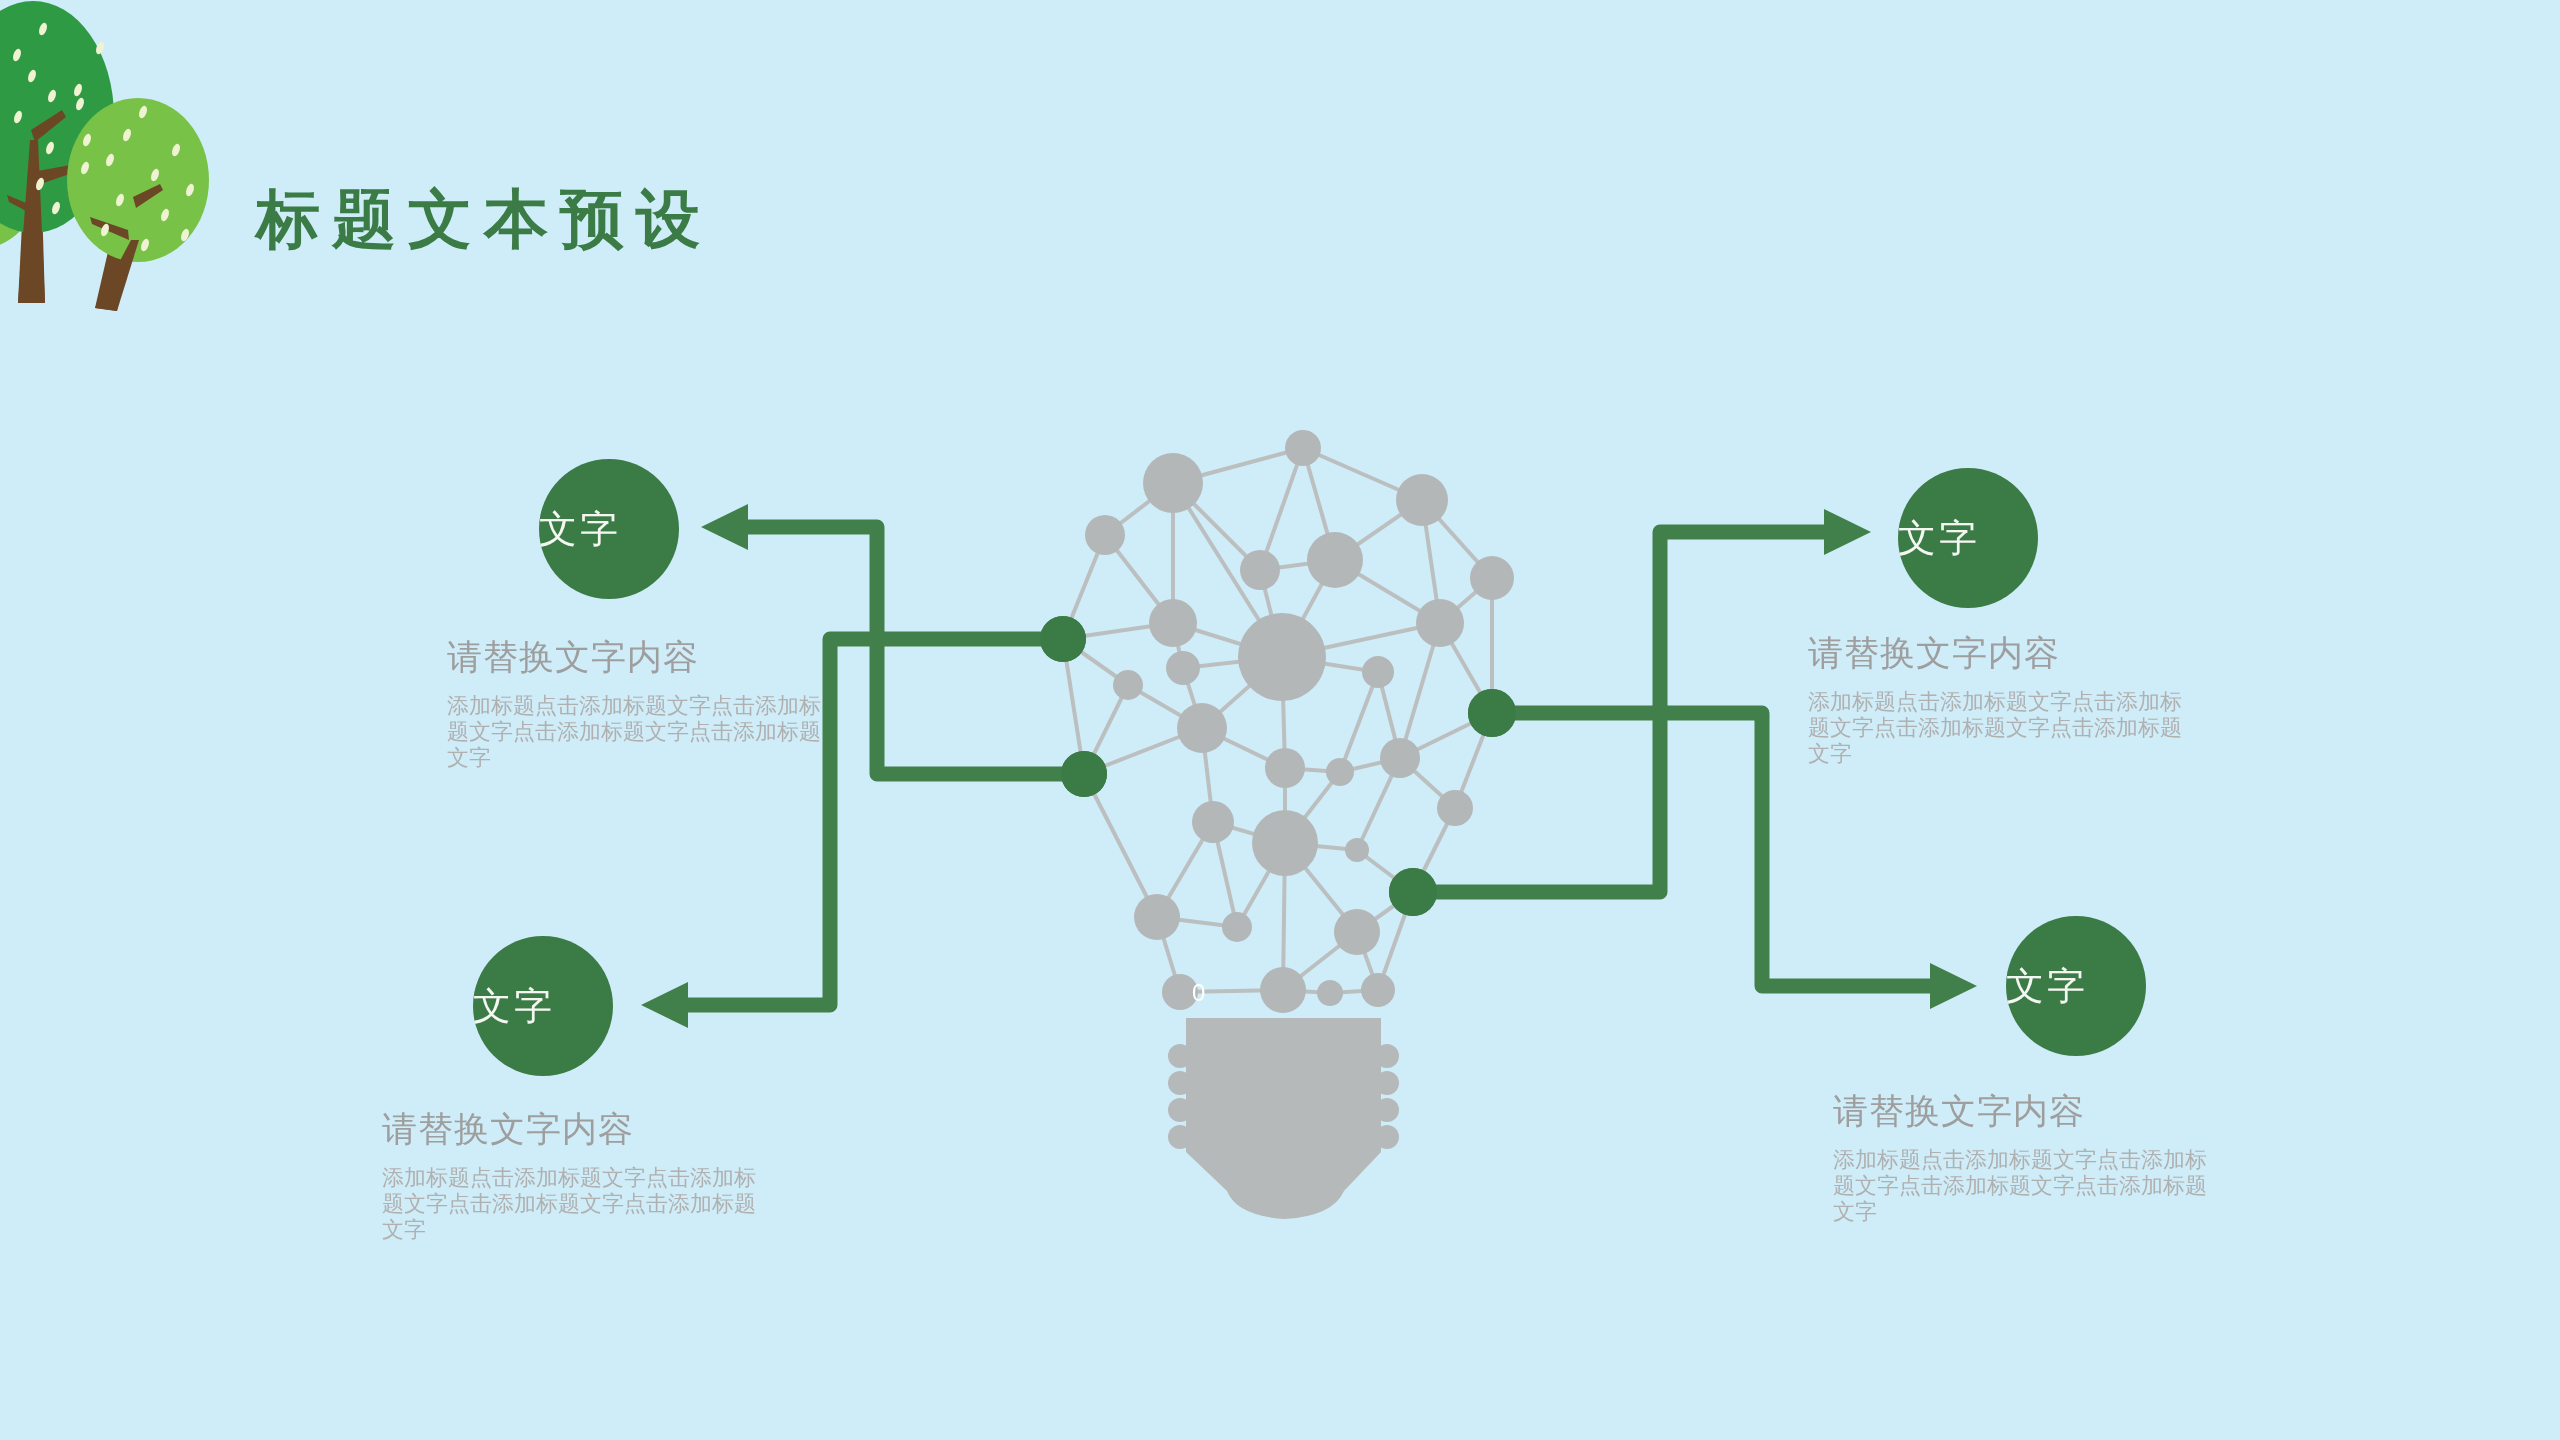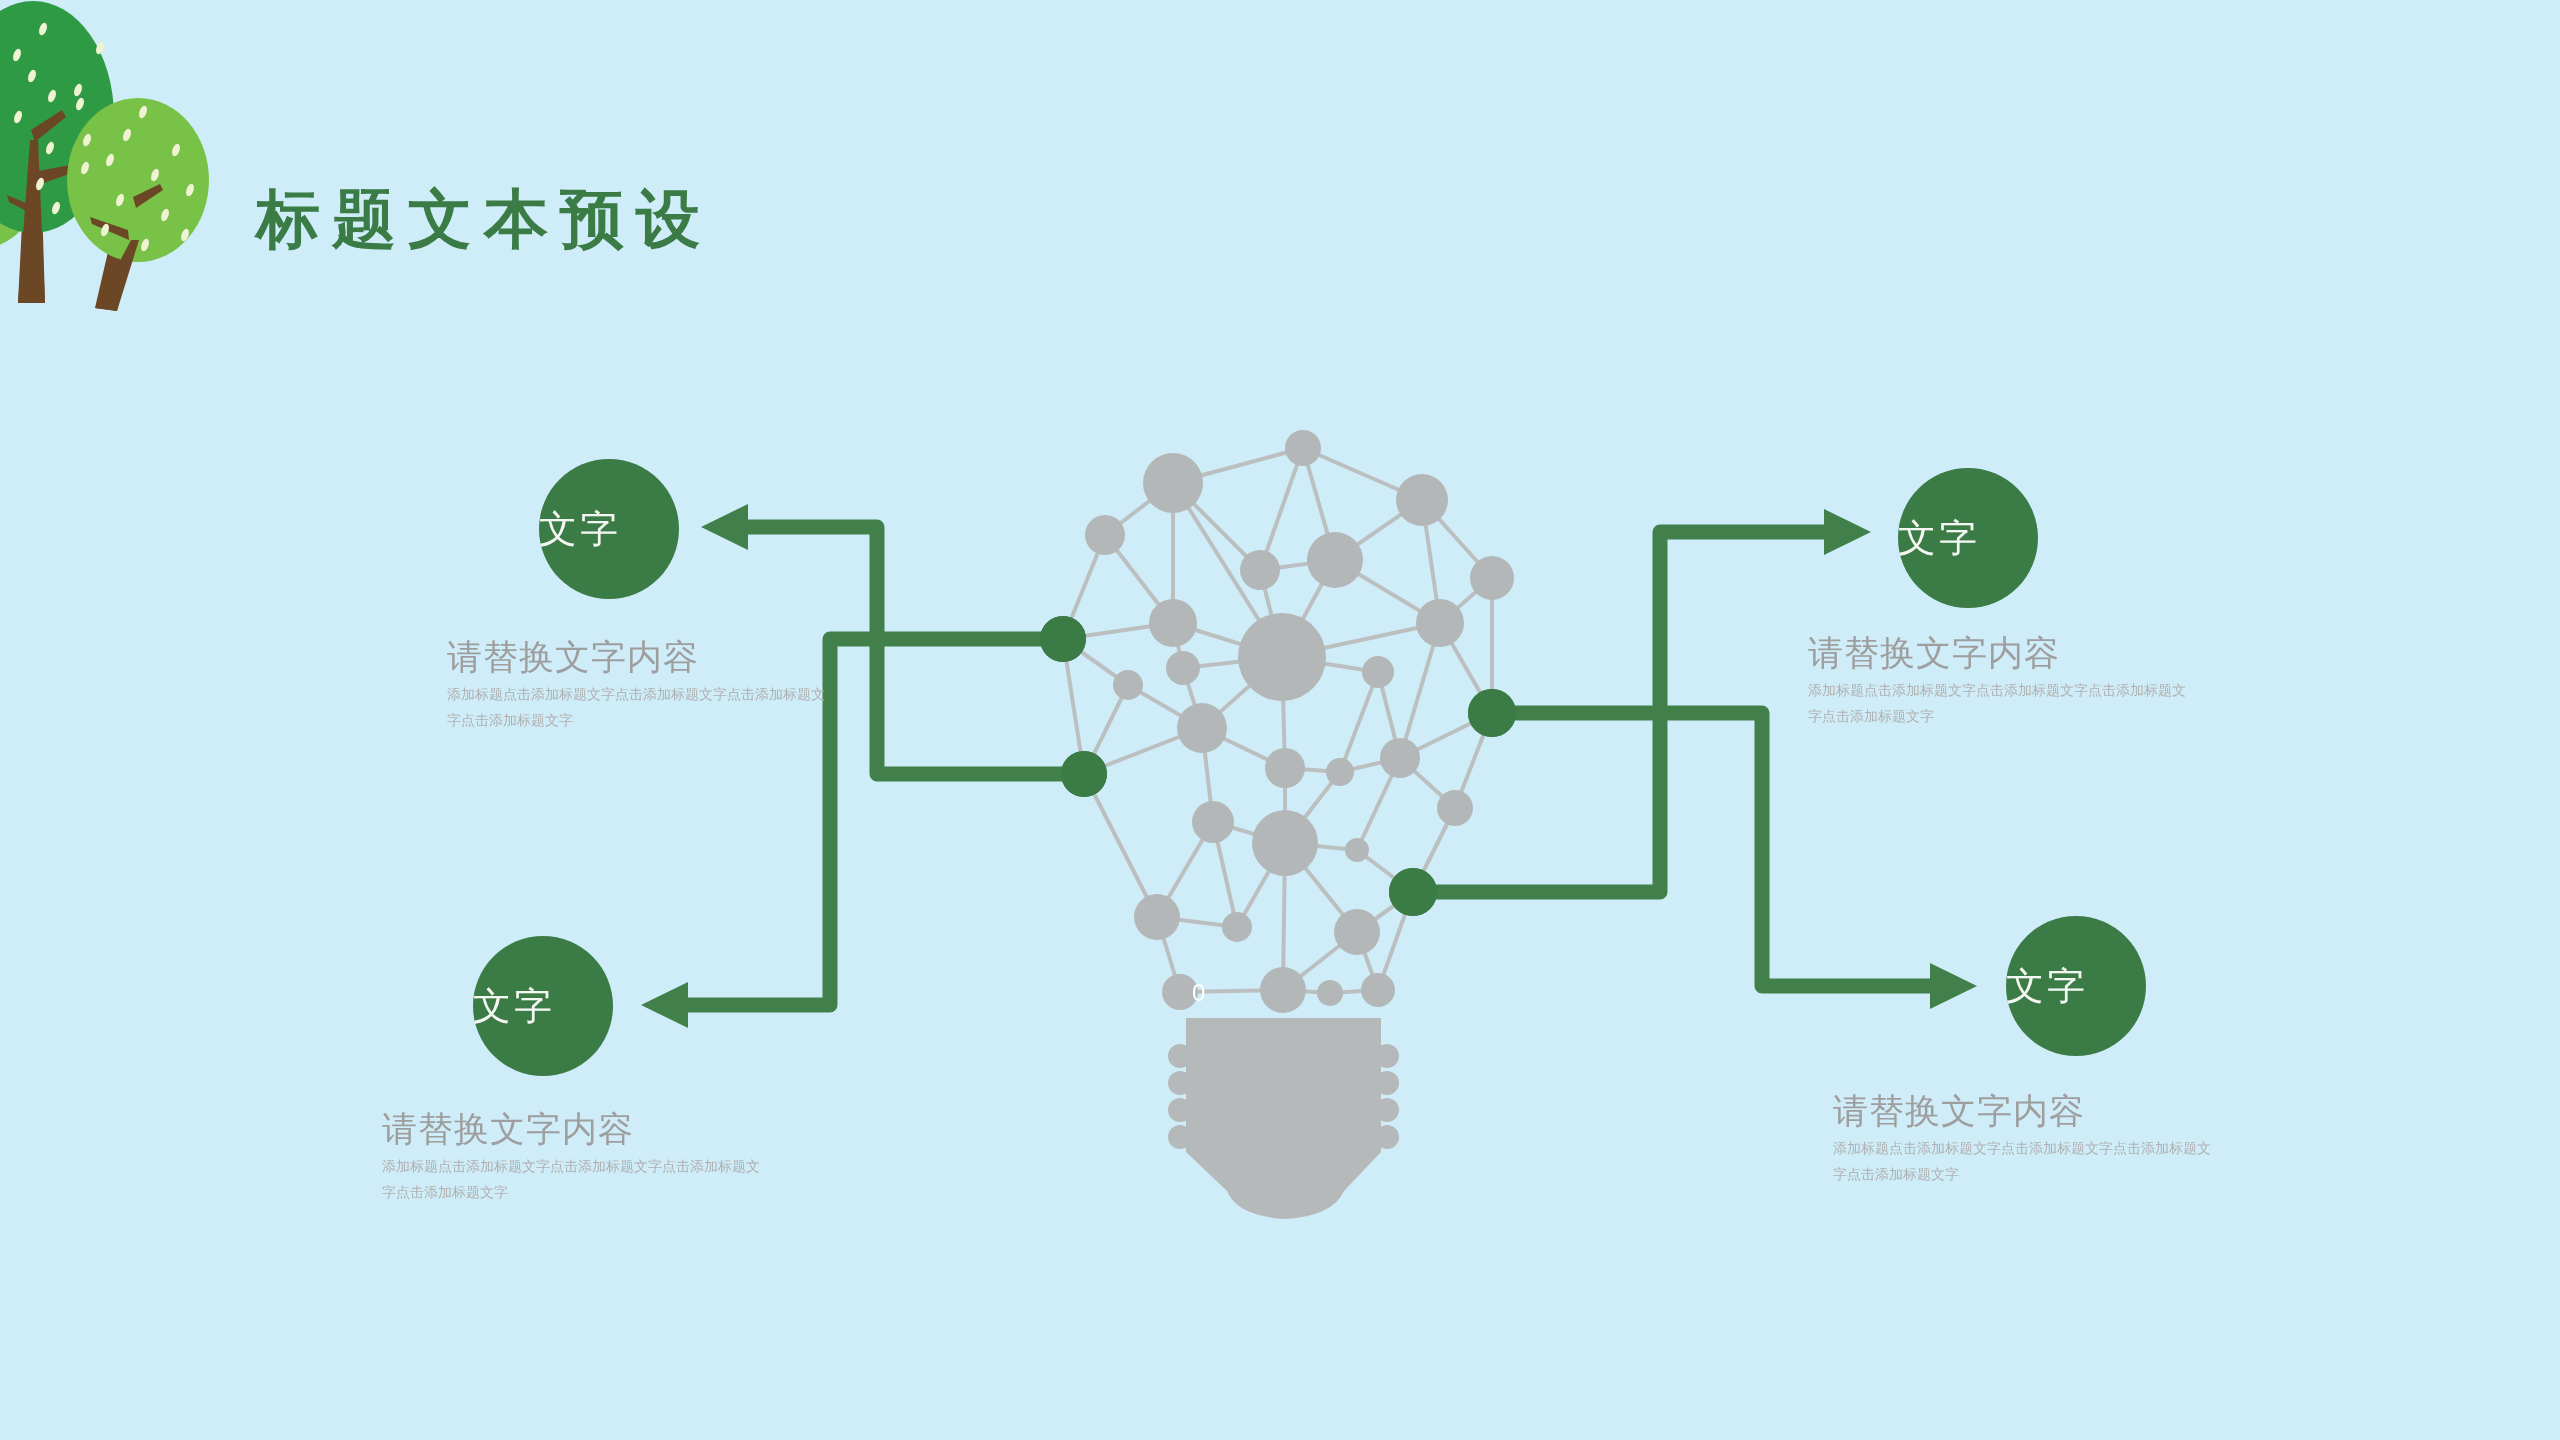--- a/index.html
+++ b/index.html
@@ -17,21 +17,21 @@
       color:var(--accent);letter-spacing:12px;white-space:nowrap;margin-top:8px;}
   .badge{position:absolute;width:140px;height:140px;border-radius:50%;
       background:var(--accent);display:flex;align-items:center;
       color:var(--circle-text);font-size:38px;letter-spacing:3px;}
   .badge.c1{left:539px;top:459px;}
   .badge.c2{left:473px;top:936px;}
   .badge.c3{left:1898px;top:468px;}
   .badge.c4{left:2006px;top:916px;}
   .tb{position:absolute;width:386px;}
   .tb .hd{font-size:35px;color:var(--heading);letter-spacing:1px;white-space:nowrap;}
-  .tb .bd{font-size:14px;line-height:26px;color:var(--body);
+  .tb .bd{margin-top:12px;font-size:22px;line-height:26px;color:var(--body);
       word-break:break-all;width:382px;}
   .tb.t1{left:447px;top:634px;}
   .tb.t2{left:382px;top:1106px;}
   .tb.t3{left:1808px;top:630px;}
   .tb.t4{left:1833px;top:1088px;}
 </style>
 </head>
 <body>
 
 <div class="slide">

